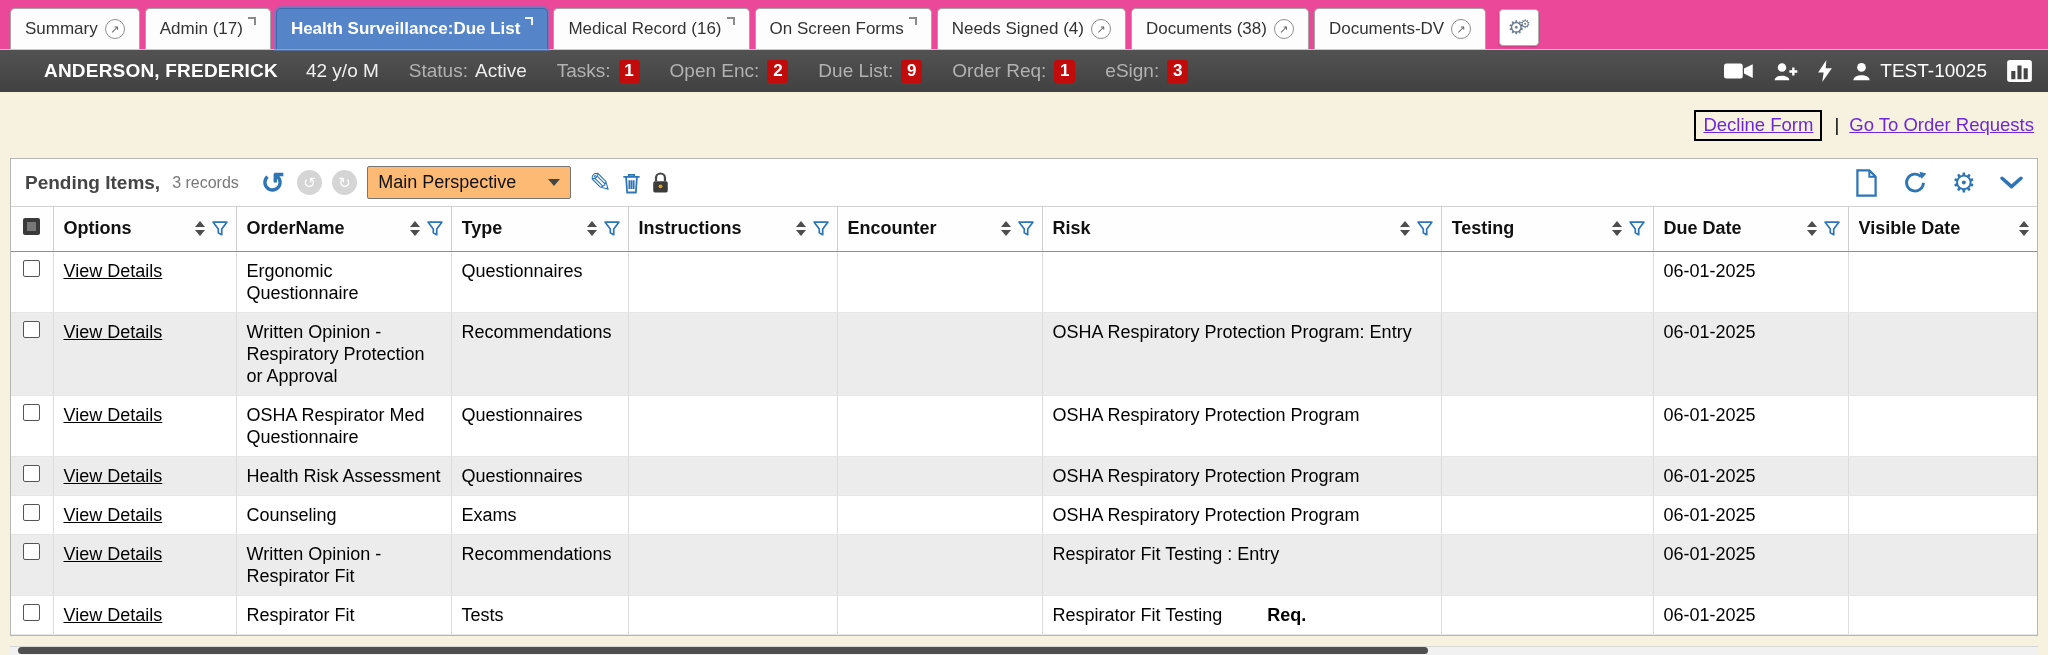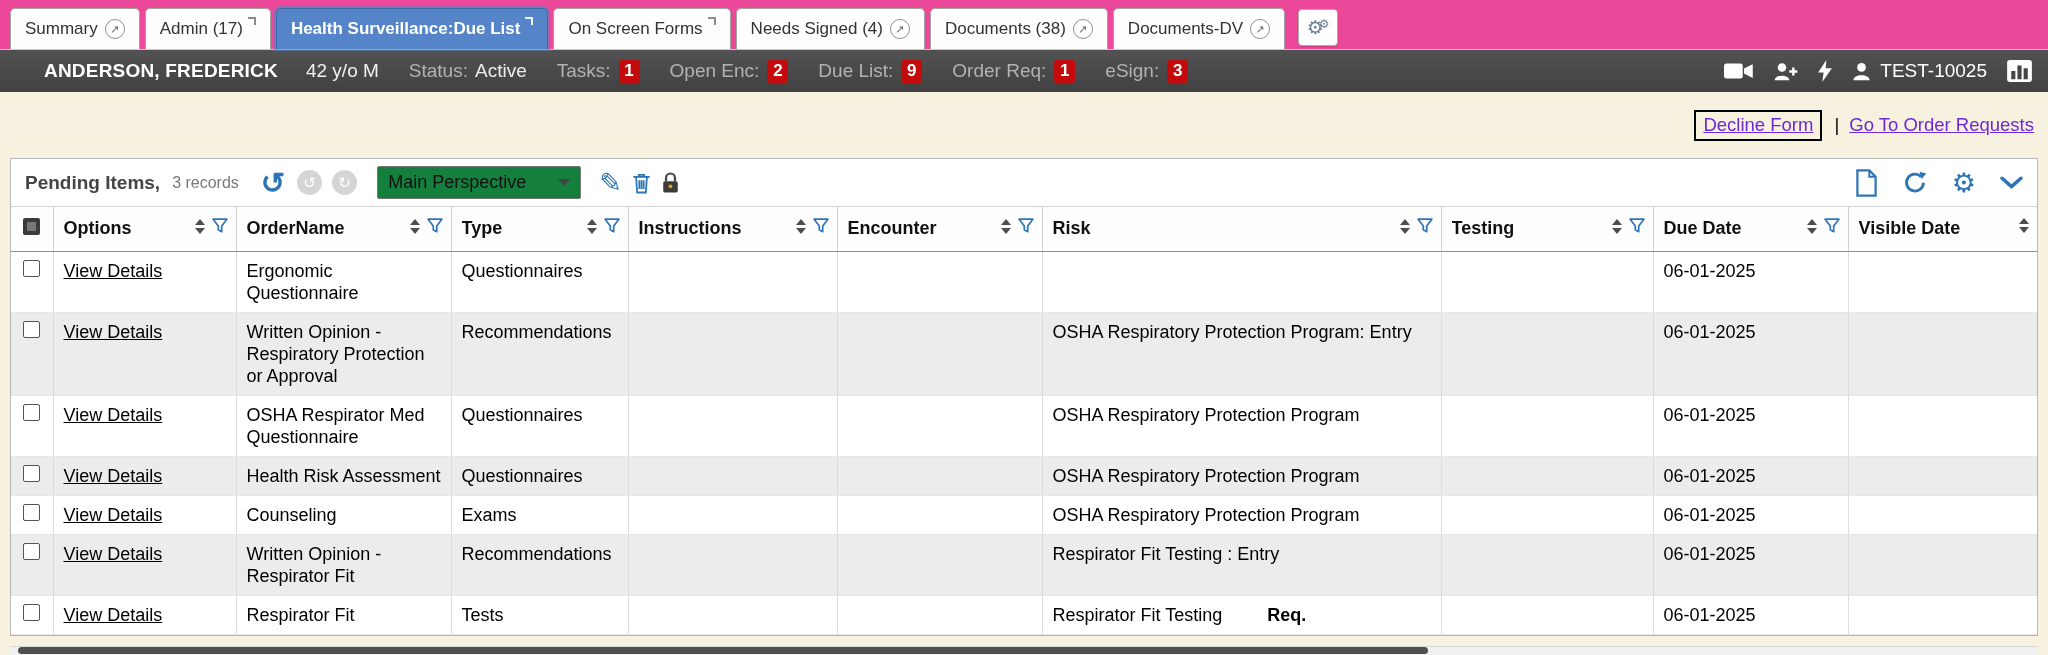--- a/index.html
+++ b/index.html
@@ -80,40 +80,40 @@
     border-bottom:1px solid #d2d2d2; gap:10px;
   }
   .pt-title { font-size:19px; font-weight:bold; color:#454545; }
   .pt-count { font-size:16px; color:#787878; margin-left:2px; margin-right:12px; }
   .icon-undo { color:#2e75b6; font-size:29px; line-height:26px; font-weight:bold; cursor:pointer; margin-right:2px; }
   .circ {
     width:25px; height:25px; border-radius:50%; background:#d5d5d5; color:#fff;
     font-size:15px; display:flex; align-items:center; justify-content:center; cursor:pointer;
   }
   .select-box {
-    margin-left:10px; width:204px; height:33px; background:#15803d;
+    width:204px; height:33px; background:#fdba74;
     border:1px solid #767676; border-radius:2px; display:flex; align-items:center;
     justify-content:space-between; padding:8px 10px; font-size:18px; color:#111; cursor:pointer;
   }
   .sel-arrow { width:0; height:0; border-left:6px solid transparent; border-right:6px solid transparent; border-top:7px solid #444; }
   .icon-pencil { color:#2e75b6; font-size:27px; line-height:26px; cursor:pointer; margin-left:8px; }
   .tool-svg { cursor:pointer; display:flex; }
   .toolbar-right { margin-left:auto; display:flex; align-items:center; gap:24px; }
   .icon-gear-blue { color:#2e75b6; font-size:27px; line-height:26px; cursor:pointer; }
 
   
   table { width:100%; border-collapse:collapse; table-layout:fixed; }
   th {
     font-size:18px; font-weight:bold; color:#111; text-align:left;
     padding:9px 8px 9px 10px; background:#fefefe;
     border-bottom:1px solid #8f8f8f; border-right:1px solid #cfcfcf;
     vertical-align:middle; height:44px; cursor:pointer;
   }
   th:last-child { border-right:none; }
-  .th-flex { display:flex; align-items:flex-start; justify-content:space-between; gap:6px; overflow:hidden; }
+  .th-flex { display:flex; align-items:center; justify-content:space-between; gap:6px; overflow:hidden; }
   .th-ctrl { display:flex; align-items:center; gap:7px; flex-shrink:0; }
   .sort { display:flex; flex-direction:column; gap:3px; cursor:pointer; }
   .sort i { display:block; width:0; height:0; border-left:5px solid transparent; border-right:5px solid transparent; }
   .sort .up { border-bottom:6px solid #4d4d4d; }
   .sort .dn { border-top:6px solid #4d4d4d; }
   td {
     font-size:18px; color:#000; padding:8px 8px 8px 10px; vertical-align:top;
     border-right:1px solid #dcdcdc; border-bottom:1px solid #e6e6e6; line-height:22px;
     overflow:hidden;
   }
@@ -151,20 +151,24 @@
     <div class="tab">
       <span>Summary</span>
       <span class="popout-circle">↗</span>
     </div>
     <div class="tab">
       <span>Admin (17)</span>
       <span class="detach"></span>
     </div>
     <div class="tab active">
       <span>Health Surveillance:Due List</span>
+      <span class="detach"></span>
+    </div>
+    <div class="tab">
+      <span>Medical Record (16)</span>
       <span class="detach"></span>
     </div>
     <div class="tab">
       <span>On Screen Forms</span>
       <span class="detach"></span>
     </div>
     <div class="tab">
       <span>Needs Signed (4)</span>
       <span class="popout-circle">↗</span>
     </div>

